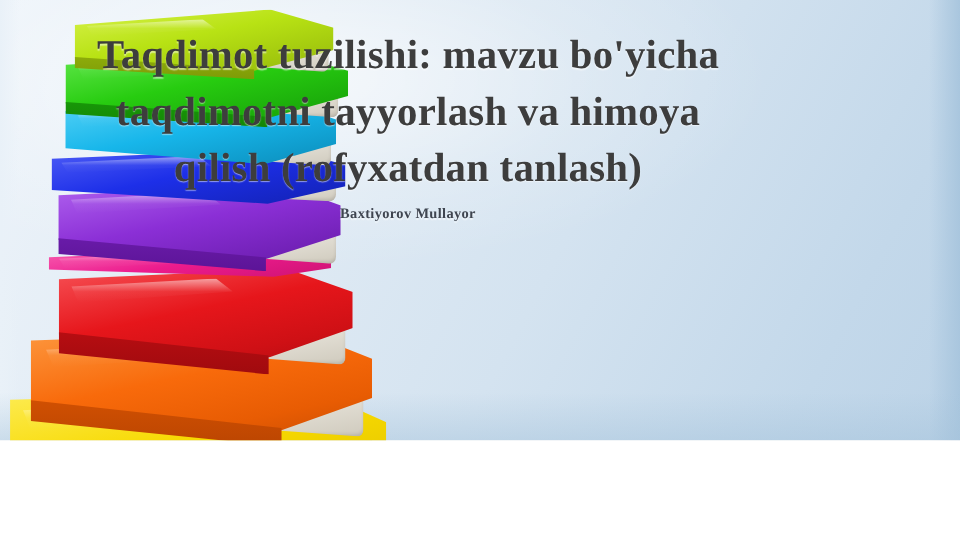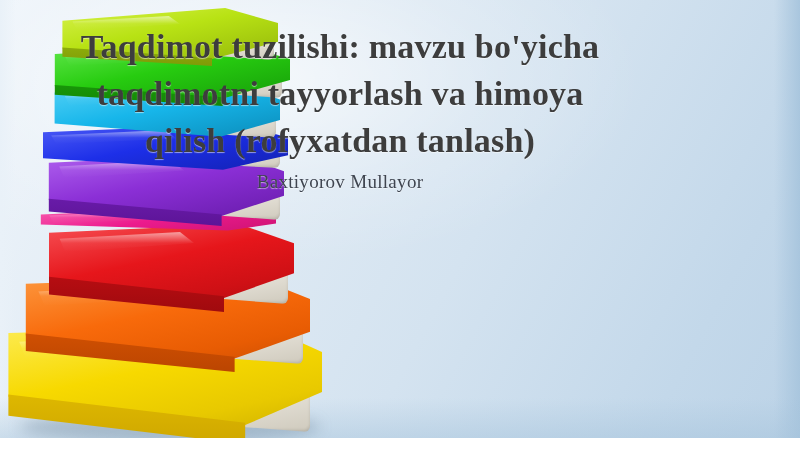--- a/index.html
+++ b/index.html
@@ -4,21 +4,21 @@
 <style>
   html, body {
     margin: 0;
     padding: 0;
     background: #ffffff;
   }
 
   #slide {
     position: relative;
     width: 800px;
-    height: 438px;
+    height: 367px;
     overflow: hidden;
     font-family: "Liberation Serif", "DejaVu Serif", serif;
     background: #e5e5e5;
   }
 
   
   .bg-base {
     position: absolute;
     inset: 0;
     background: linear-gradient(118deg, #eef4fa 0%, #e2ecf5 28%, #d4e3f0 58%, #c3d8ea 85%, #bcd3e7 100%);
@@ -98,22 +98,22 @@
     font-size: 34px;
     line-height: 1.38;
     font-weight: bold;
     color: #3d3d3d;
     letter-spacing: 0.2px;
     text-shadow: 0 1px 1px rgba(255,255,255,0.55);
     white-space: pre-line;
   }
   #slide-subtitle {
     margin: 6px 0 0 0;
-    font-size: 19px;
-    font-weight: normal;
+    font-size: 12px;
+    font-weight: bold;
     color: #3f4550;
     letter-spacing: 0.3px;
     text-shadow: 0 1px 1px rgba(255,255,255,0.6);
   }
 </style>
 </head>
 <body>
 
 <div id="slide">
 

